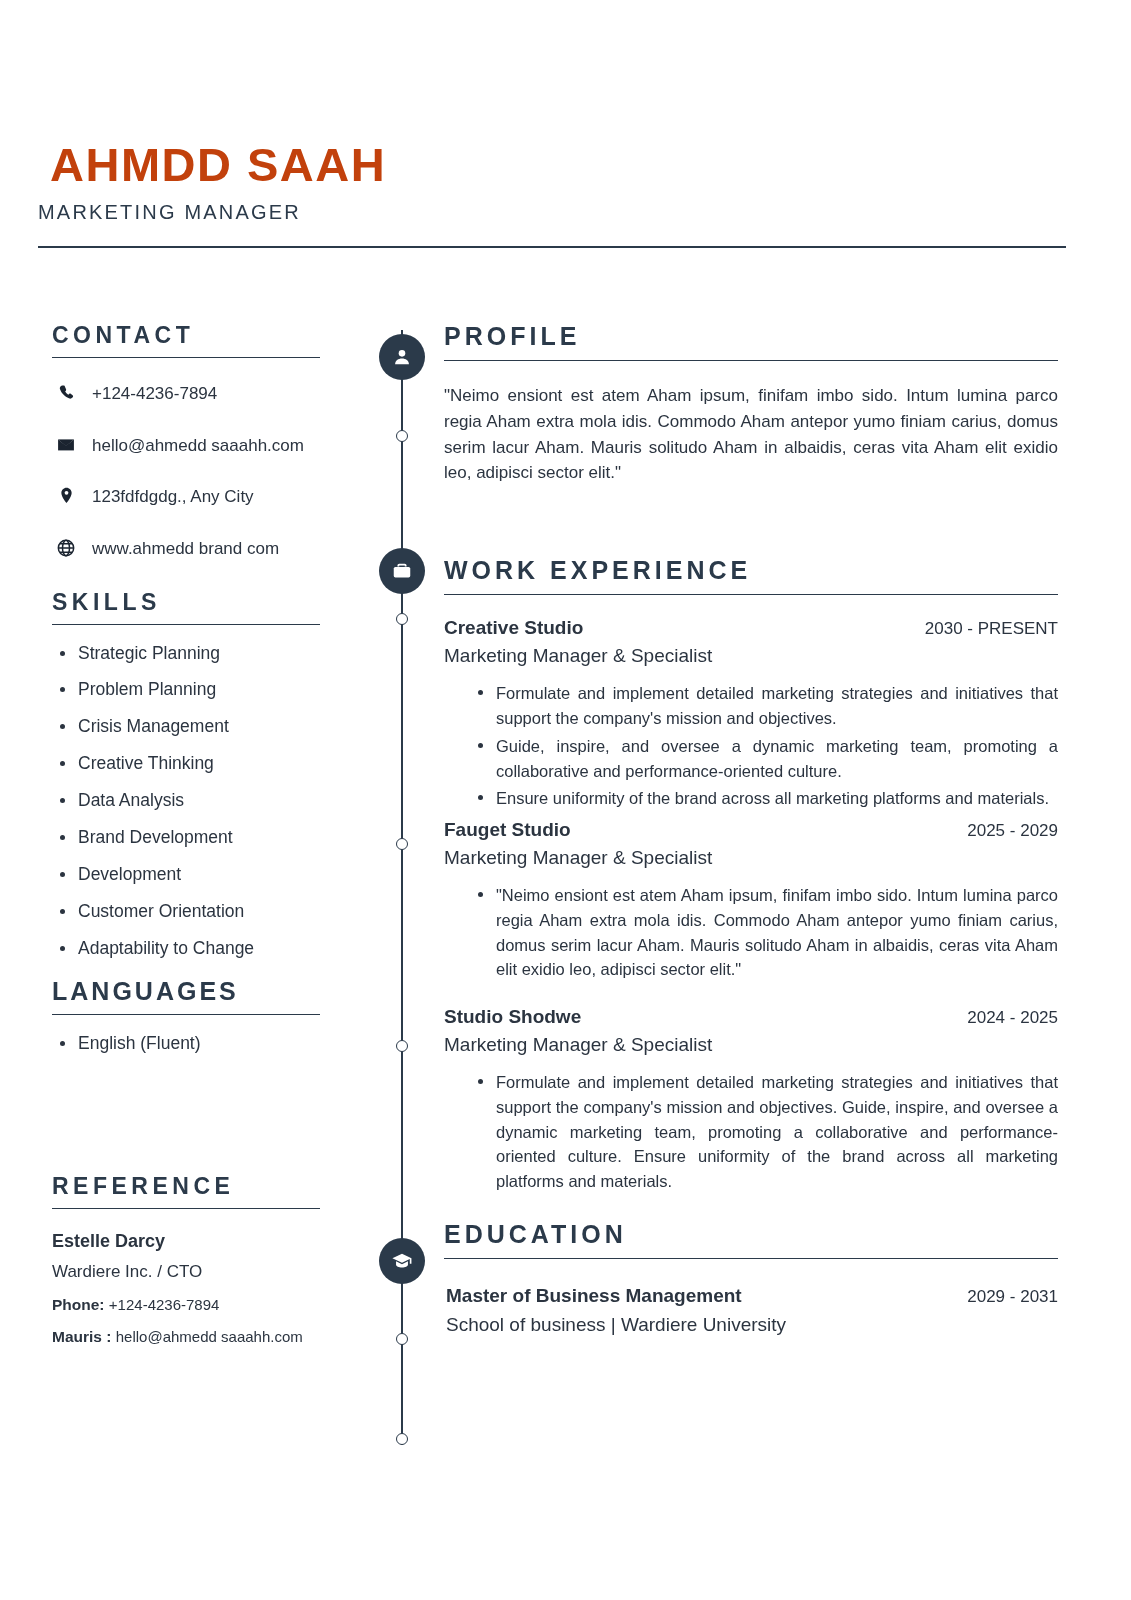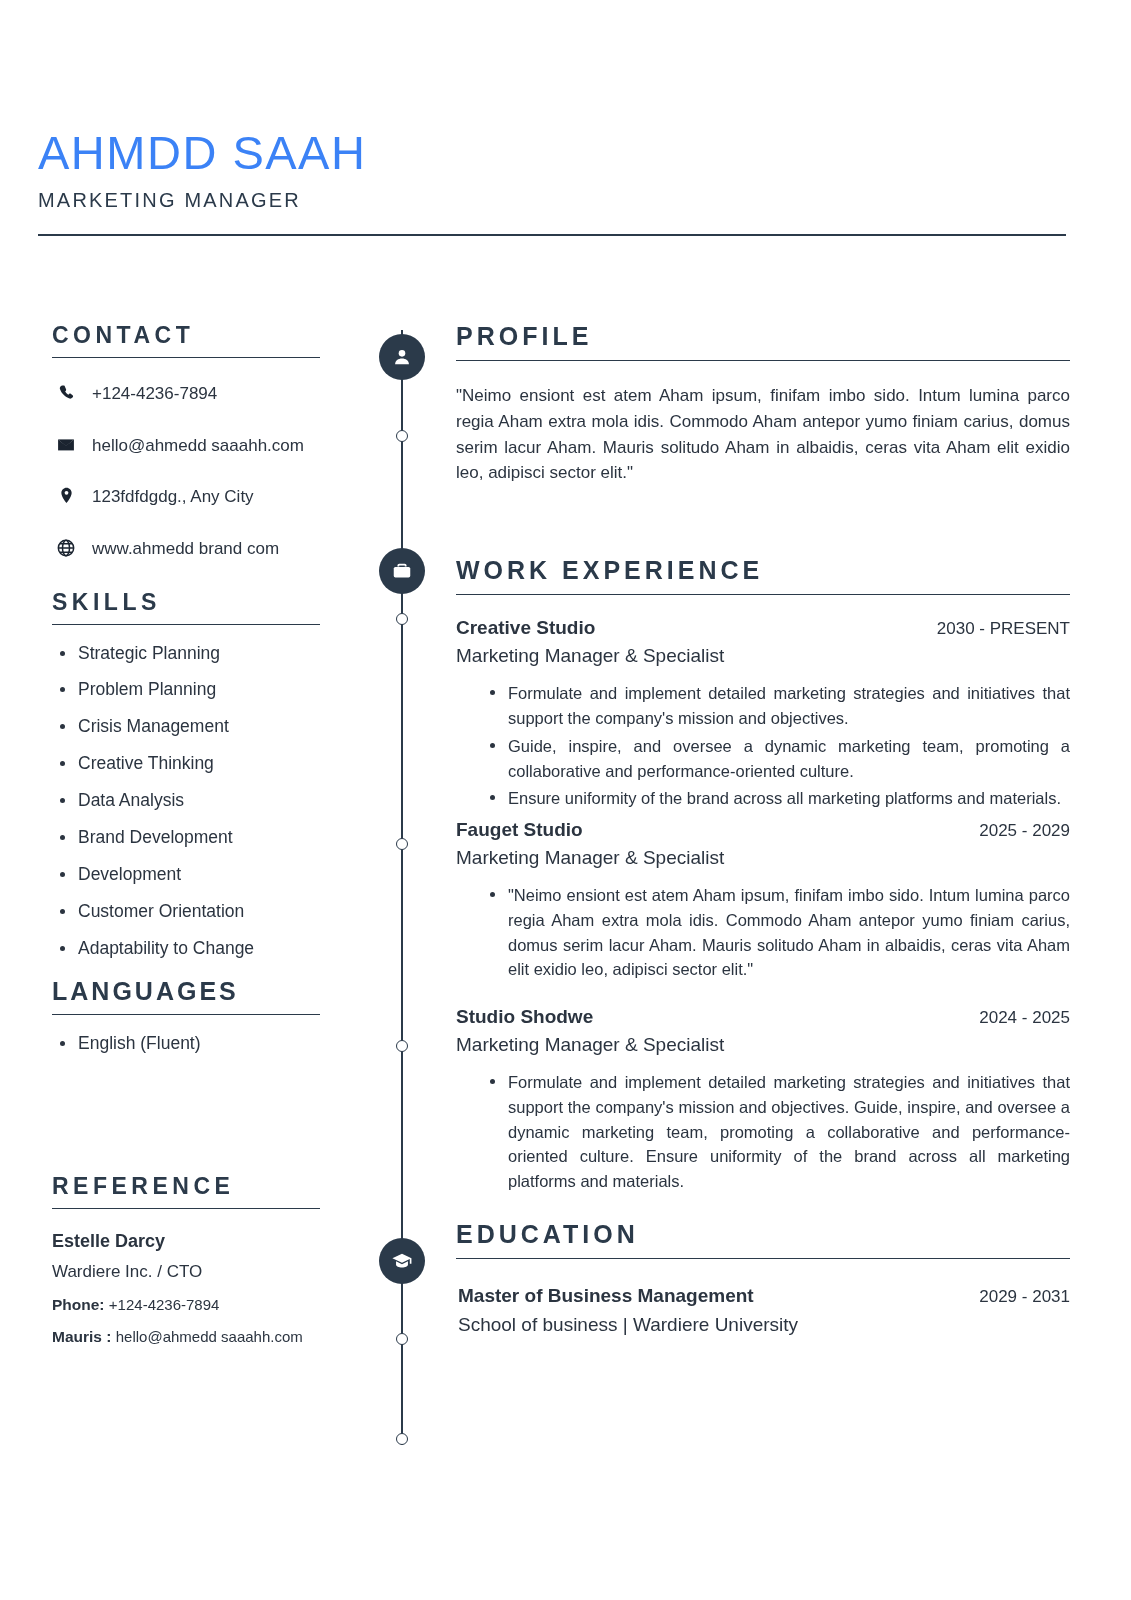--- a/index.html
+++ b/index.html
@@ -22,24 +22,24 @@
 
   
   .header {
     position: absolute;
     left: 38px;
     top: 128px;
     width: 1028px;
   }
   .name {
     font-size: 47px;
-    font-weight: normal;
+    font-weight: bold;
     letter-spacing: 1.5px;
-    color: #3b82f6;
-    margin: 0;
+    color: #c2410c;
+    margin: 12px;
     line-height: 1.05;
   }
   .role {
     font-size: 20px;
     letter-spacing: 2.2px;
     color: #2b3a4a;
     margin-top: 12px;
     font-weight: 400;
   }
   .header-rule {
@@ -50,21 +50,21 @@
 
   
   .left-col {
     position: absolute;
     left: 52px;
     top: 322px;
     width: 300px;
   }
   .right-col {
     position: absolute;
-    left: 456px;
+    left: 444px;
     top: 322px;
     width: 614px;
   }
 
   
   .sec-title {
     font-size: 23px;
     font-weight: bold;
     letter-spacing: 4.5px;
     color: #2b3a4a;

